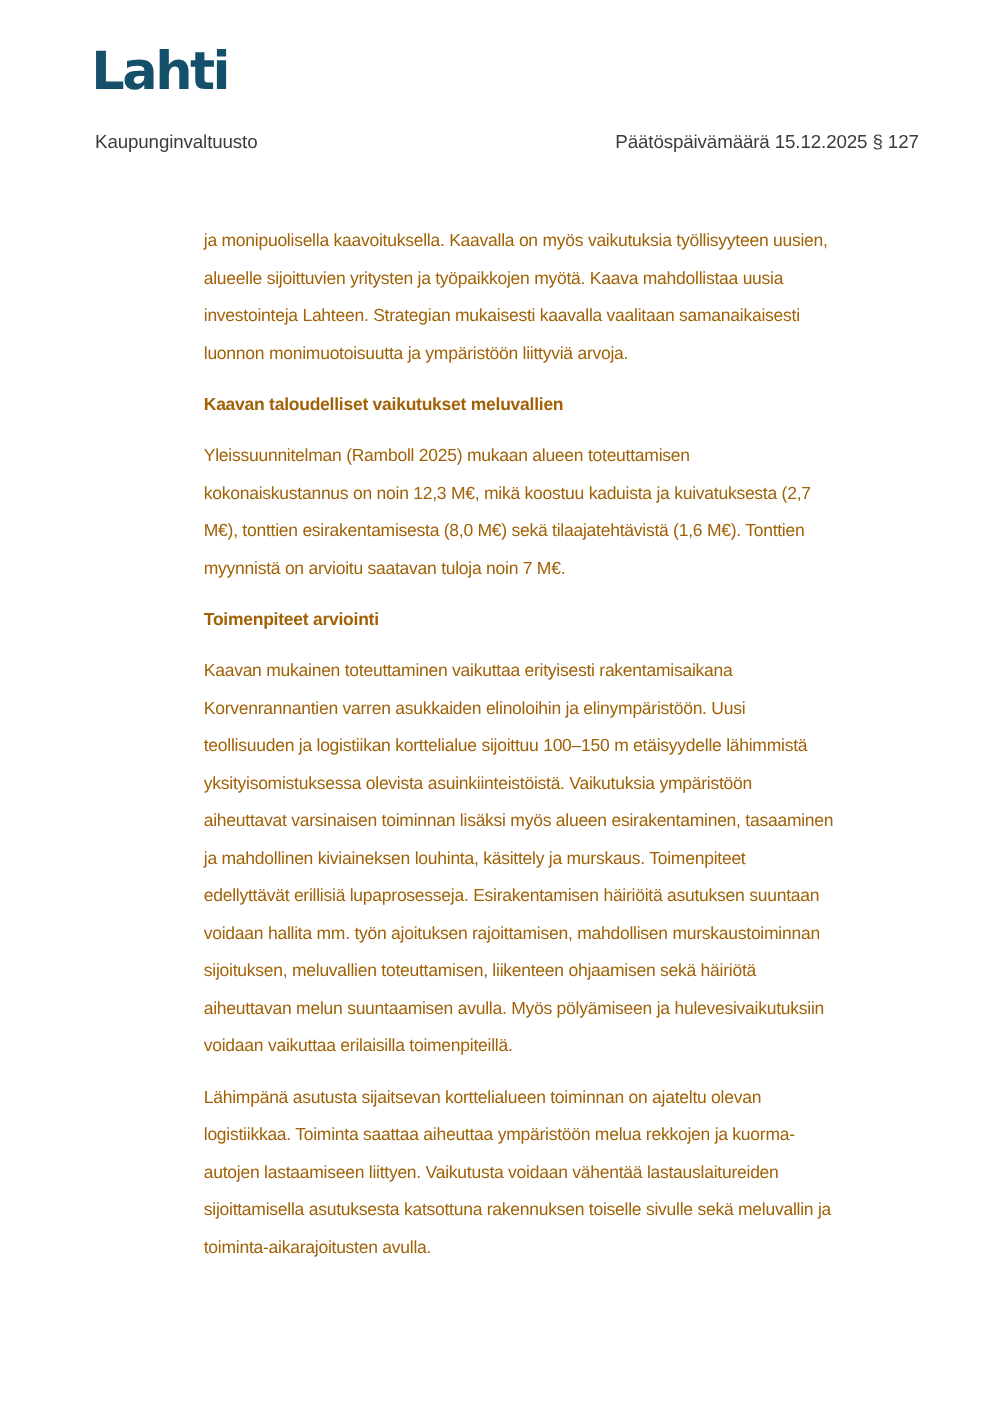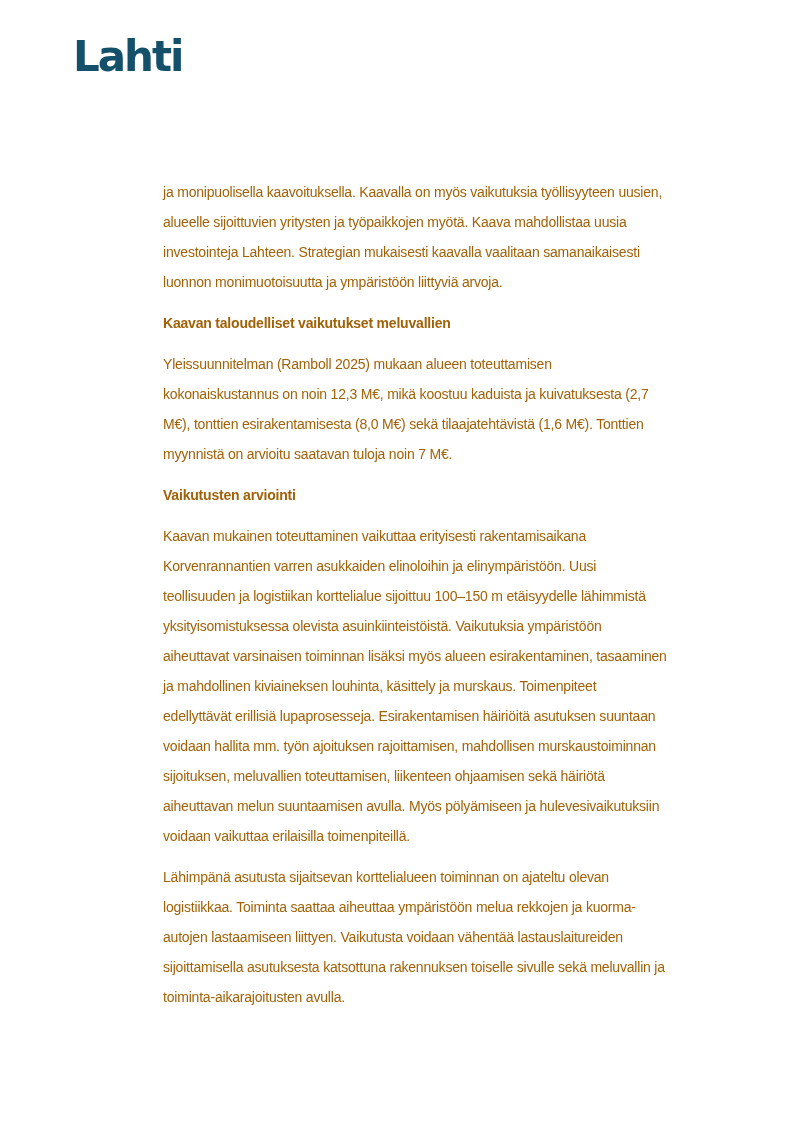--- a/index.html
+++ b/index.html
@@ -60,35 +60,39 @@
     white-space: pre-line;
   }
 </style>
 </head>
 <body>
 
 <div class="page">
 
   <div class="logo">Lahti</div>
 
+  <div class="header-row">
+    <span>Kaupunginvaltuusto</span>
+    <span>Päätöspäivämäärä 15.12.2025 § 127</span>
+  </div>
 
   <div class="body-col">
     <p class="para">ja monipuolisella kaavoituksella. Kaavalla on myös vaikutuksia työllisyyteen uusien,
 alueelle sijoittuvien yritysten ja työpaikkojen myötä. Kaava mahdollistaa uusia
 investointeja Lahteen. Strategian mukaisesti kaavalla vaalitaan samanaikaisesti
 luonnon monimuotoisuutta ja ympäristöön liittyviä arvoja.</p>
 
     <p class="heading">Kaavan taloudelliset vaikutukset meluvallien</p>
 
     <p class="para">Yleissuunnitelman (Ramboll 2025) mukaan alueen toteuttamisen
 kokonaiskustannus on noin 12,3 M€, mikä koostuu kaduista ja kuivatuksesta (2,7
 M€), tonttien esirakentamisesta (8,0 M€) sekä tilaajatehtävistä (1,6 M€). Tonttien
 myynnistä on arvioitu saatavan tuloja noin 7 M€.</p>
 
-    <p class="heading">Vaikutusten arviointi</p>
+    <p class="heading">Toimenpiteet arviointi</p>
 
     <p class="para">Kaavan mukainen toteuttaminen vaikuttaa erityisesti rakentamisaikana
 Korvenrannantien varren asukkaiden elinoloihin ja elinympäristöön. Uusi
 teollisuuden ja logistiikan korttelialue sijoittuu 100–150 m etäisyydelle lähimmistä
 yksityisomistuksessa olevista asuinkiinteistöistä. Vaikutuksia ympäristöön
 aiheuttavat varsinaisen toiminnan lisäksi myös alueen esirakentaminen, tasaaminen
 ja mahdollinen kiviaineksen louhinta, käsittely ja murskaus. Toimenpiteet
 edellyttävät erillisiä lupaprosesseja. Esirakentamisen häiriöitä asutuksen suuntaan
 voidaan hallita mm. työn ajoituksen rajoittamisen, mahdollisen murskaustoiminnan
 sijoituksen, meluvallien toteuttamisen, liikenteen ohjaamisen sekä häiriötä

